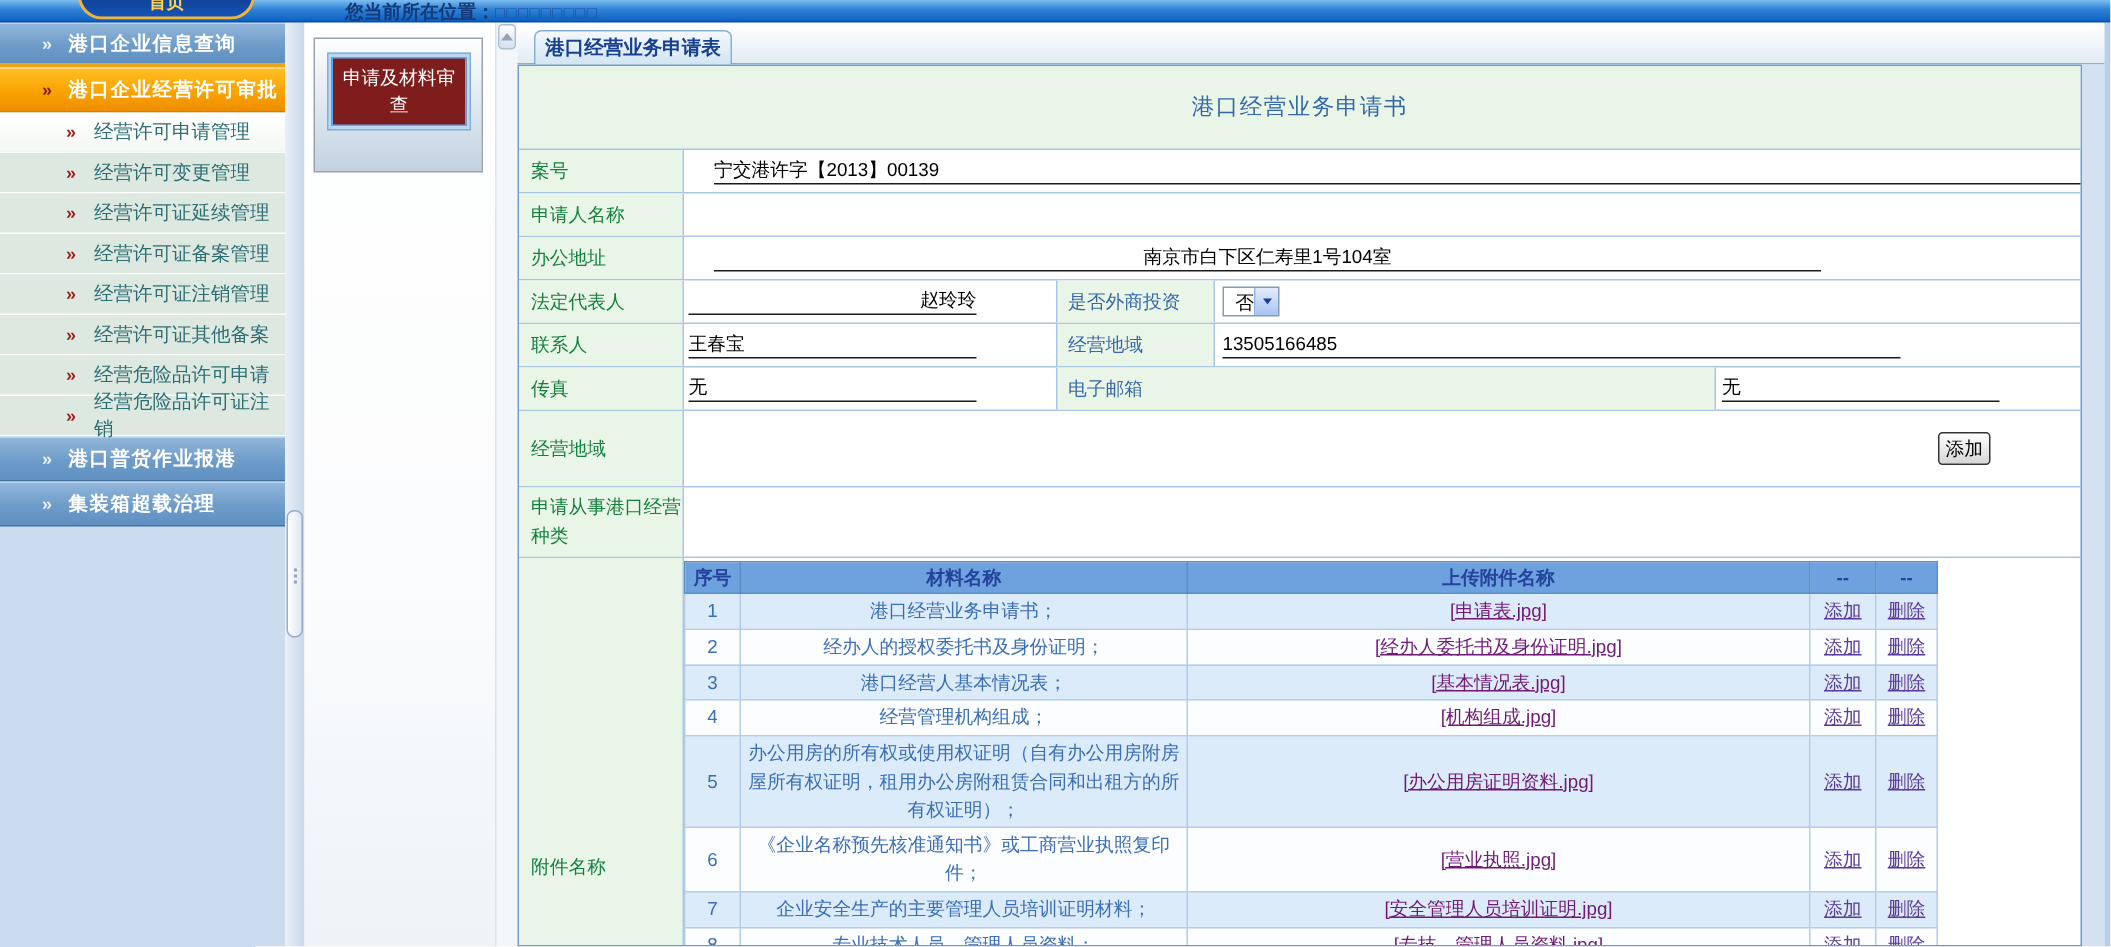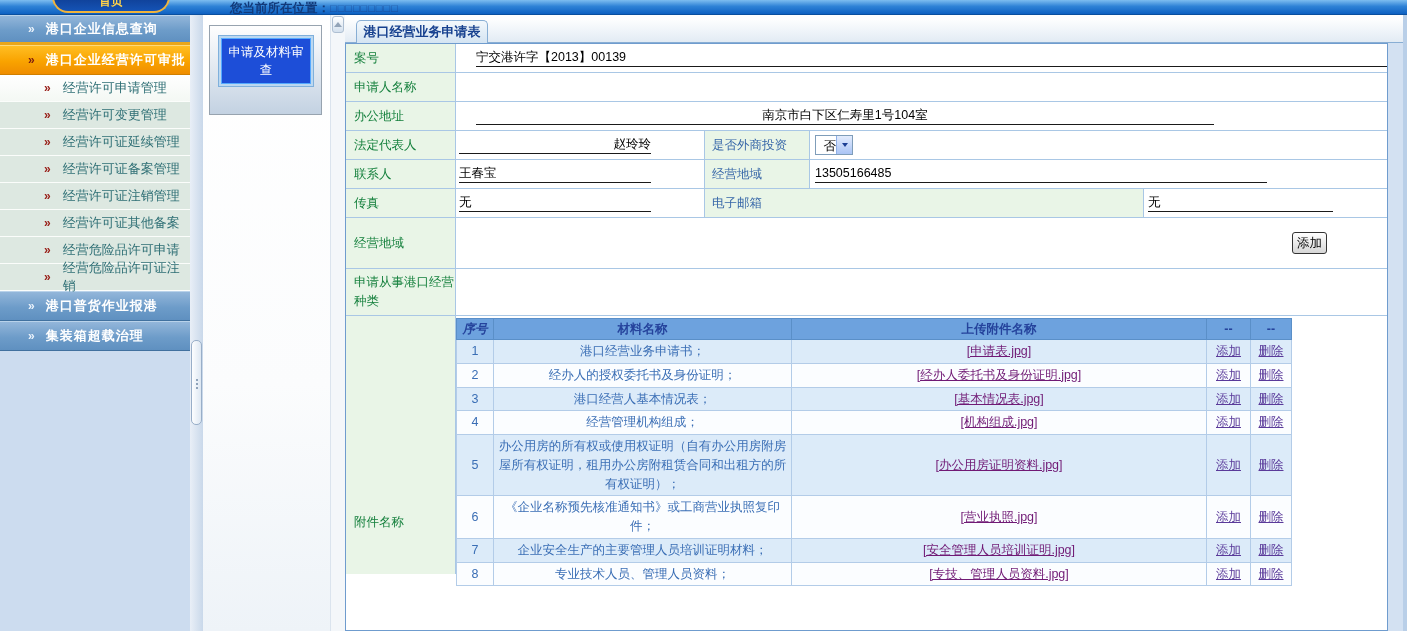--- a/index.html
+++ b/index.html
@@ -41,21 +41,21 @@
     background:linear-gradient(90deg,#e9eff7,#c9d8ea); }
   .vscroll1 .thumb { position:absolute; left:1px; top:325px; width:11px; height:85px;
     background:linear-gradient(90deg,#fdfeff,#dde7f2); border:1px solid #98aec8; border-radius:5px; }
   .grip { position:absolute; left:4px; top:38px; width:2px; height:2px; background:#8fa3ba;
     box-shadow:0 4px 0 #8fa3ba, 0 8px 0 #8fa3ba; }
   .midframe { position:absolute; left:203px; top:15px; width:127px; height:616px;
     background:linear-gradient(180deg,#ffffff 0%,#fbfcfd 60%,#eef3f8 100%); }
   .panel-box { position:absolute; left:6px; top:10px; width:113px; height:90px;
     border:1px solid #97a3af; background:linear-gradient(180deg,#fefefe,#c3d2e2); padding:9px 0 0 8px; }
   .wf-outer { width:96px; border:1px solid #7fb0dc; background:#bcd8f0; padding:2px; }
-  .wf-btn { background:#1d4ed8; border:1px solid #55a9ff; color:#fff; font-size:12.5px;
+  .wf-btn { background:#7f1d1d; border:1px solid #55a9ff; color:#fff; font-size:12.5px;
     text-align:center; padding:4px 2px; line-height:1.45; cursor:pointer; }
   .vscroll2 { position:absolute; left:330px; top:15px; width:15px; height:616px;
     background:#f4f7fa; border-left:1px solid #dbe4ee; }
   .up-btn { margin:1px; height:17px; background:linear-gradient(180deg,#ffffff,#d3e0ee);
     border:1px solid #aebfd2; border-radius:3px; display:flex; align-items:center; justify-content:center; cursor:pointer; }
   .tri-up { width:0; height:0; border-left:4px solid transparent; border-right:4px solid transparent;
     border-bottom:5px solid #93a4b8; }
 
   
   .tabstrip { position:absolute; left:345px; top:20px; width:1058px; height:23px;
@@ -101,21 +101,21 @@
   .attach-val { align-items:flex-start !important; padding:2px 0 0 0 !important; display:block !important; }
 
   
   table.attach { border-collapse:collapse; width:835px; table-layout:fixed; }
   .attach th { background:#6da2de; color:#25439c; font-size:12.5px; font-weight:bold;
     height:21px; border:1px solid #5a8fc8; }
   .attach td { border:1px solid #b3cce8; font-size:12.5px; color:#3a6eb5; text-align:center;
     padding:2px 3px; line-height:1.5; }
   .attach tr.odd td { background:#dcebf9; }
   .attach tr.even td { background:#fbfdff; }
-  .attach .c-no{width:37px;font-style:italic;} .attach .c-mat{width:298px;} .attach .c-file{width:415px;}
+  .attach .c-no{width:37px;} .attach .c-mat{width:298px;} .attach .c-file{width:415px;}
   .attach .c-a1{width:44px;} .attach .c-a2{width:41px;}
   .attach a.file { color:#701a75; }
   .attach a.act { color:#5a3a9a; text-decoration:underline; cursor:pointer; }
 </style>
 </head>
 <body>
 
 <div class="topbar">
   <div class="breadcrumb">
     <span>您当前所在位置：</span><span class="ph">□□□□□□□□□</span>
@@ -192,20 +192,21 @@
   <div class="up-btn">
     <span class="tri-up"></span>
   </div>
 </div>
 
 <div class="tabstrip">
   <div class="tab">港口经营业务申请表</div>
 </div>
 
 <div class="form-panel">
+  <div class="title-row">港口经营业务申请书</div>
 
   <div class="frow h28">
     <div class="lbl">案号</div>
     <div class="val">
         <span class="uin w925">宁交港许字【2013】00139</span>
       </div>
   </div>
 
   <div class="frow h28">
     <div class="lbl">申请人名称</div>

